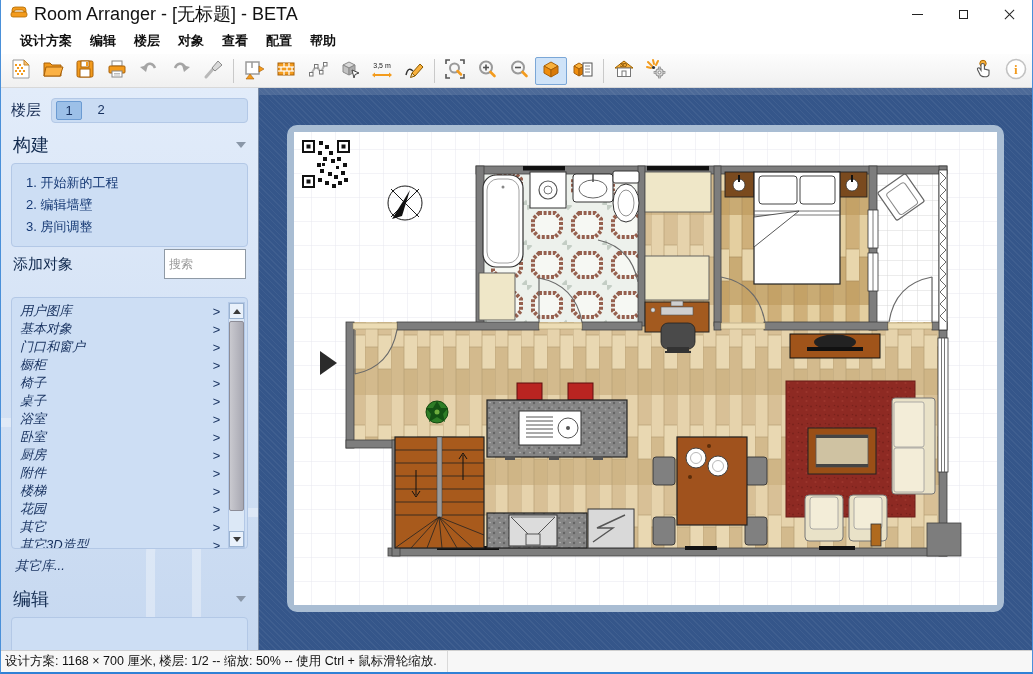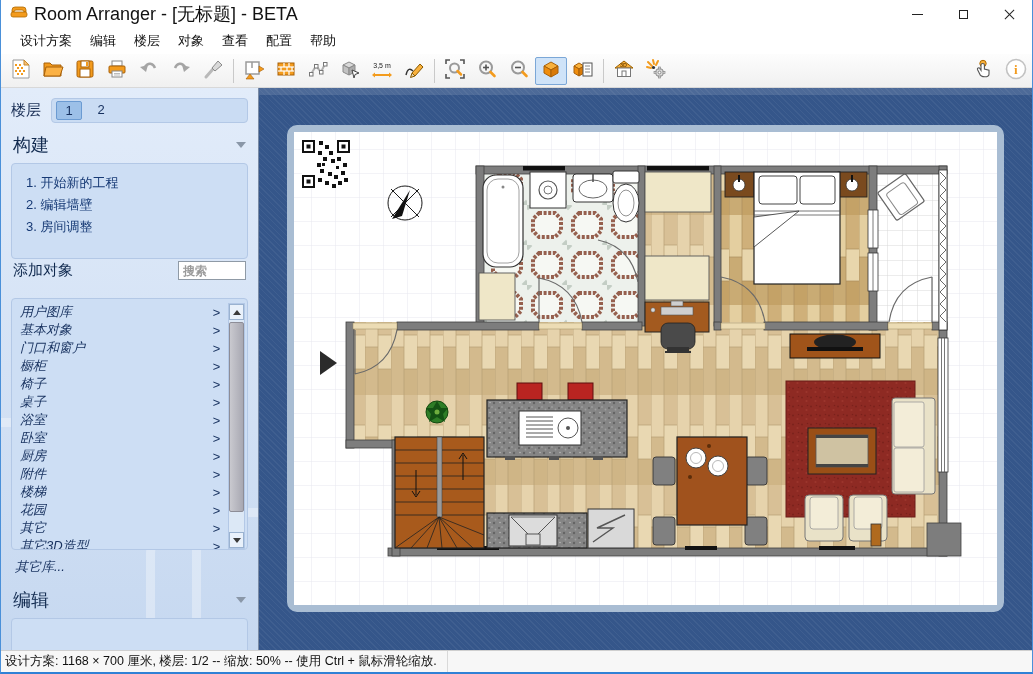--- a/index.html
+++ b/index.html
@@ -16,21 +16,21 @@
   .winbtn { width:46px; height:100%; display:flex; align-items:center; justify-content:center; }
   .glyph-min { width:11px; height:1px; background:#222; }
   .glyph-max { width:9px; height:9px; border:1px solid #222; }
   .glyph-close { position:relative; width:11px; height:11px; }
   .glyph-close::before,.glyph-close::after { content:""; position:absolute; left:5px; top:-1px;
     width:1px; height:13px; background:#222; }
   .glyph-close::before { transform:rotate(45deg);} .glyph-close::after { transform:rotate(-45deg);}
 
   
   .menubar { height:26px; background:#fff; display:flex; align-items:center; padding-left:10px;
-    font-size:13px; color:#111; flex-shrink:0; }
+    font-size:13px; color:#111; flex-shrink:0;font-weight:bold; }
   .menuitem { padding:4px 9px; }
 
   
   .toolbar { height:34px; background:linear-gradient(#fdfdfd,#f0f0f0); display:flex;
     align-items:center; padding-left:4px; flex-shrink:0; border-bottom:1px solid #d8d8d8; }
   .tbtn { width:32px; height:28px; display:flex; align-items:center; justify-content:center;
     border:1px solid transparent; border-radius:2px; }
   .tbtn.active { background:#cfe3f8; border:1px solid #7ba7d7; }
   .tsep { width:1px; height:24px; background:#c9c9c9; margin:0 4px; }
   .tspacer { flex:1; }
@@ -50,26 +50,26 @@
   .floors-row { display:flex; align-items:center; margin-bottom:10px; }
   .floors-label { font-size:15px; margin-right:10px; color:#1a2f55; }
   .tabstrip { background:#cadcf3; border:1px solid #b3c8e6; border-radius:4px; display:flex;
     padding:2px 4px; flex:1; }
   .floortab { min-width:26px; text-align:center; padding:1px 4px; margin-right:6px; color:#16305e; }
   .floortab.active { background:#9cc0e8; border:1px solid #6b9bd2; border-radius:2px; }
   .sect-head { display:flex; align-items:center; font-size:18px; color:#10294e; margin:4px 2px 6px 2px;justify-content:flex-end; }
   .sect-head .tri { margin-left:auto; width:0; height:0; border-left:5px solid transparent;
     border-right:5px solid transparent; border-top:6px solid #8a97a8; }
   .panel { background:#cddef4; border:1px solid #b3c8e6; border-radius:4px; }
-  .steps { padding:8px 6px 20px 14px; margin-bottom:0; }
+  .steps { padding:8px 6px 8px 14px; margin-bottom:0; }
   .step { padding:2px 0; color:#173a75; }
   .addobj-row { display:flex; align-items:center; margin:2px 2px 18px 2px; }
   .addobj-row .head { font-size:15px; color:#10294e; }
-  .search { margin-left:auto; width:68px; height:19px; border:1px solid #8f9aa6; background:#fff;
-    font-size:12px; padding:3px 4px; color:#333; font-family:inherit;font-weight:bold; }
+  .search { margin-left:auto; width:82px; height:19px; border:1px solid #8f9aa6; background:#fff;
+    font-size:12px; padding:14px 4px; color:#333; font-family:inherit; }
   .search::placeholder { color:#9a9a9a; }
   .catbox { height:252px; overflow:hidden; display:flex; padding:4px 0 0 8px; margin-bottom:6px; }
   .catlist { flex:1; }
   .catrow { display:flex; align-items:center; height:18px; color:#16305e;font-style:italic; }
   .catrow .chev { margin-left:auto; padding-right:8px; color:#16305e; }
   .vscroll { width:17px; background:#dce8f6; border:1px solid #b3c8e6; display:flex;
     flex-direction:column; margin-right:2px; }
   .scrbtn { height:16px; background:#e9f1fb; border:1px solid #9ab2d0; display:flex;
     align-items:center; justify-content:center; }
   .scrtrack { flex:1; position:relative; }

